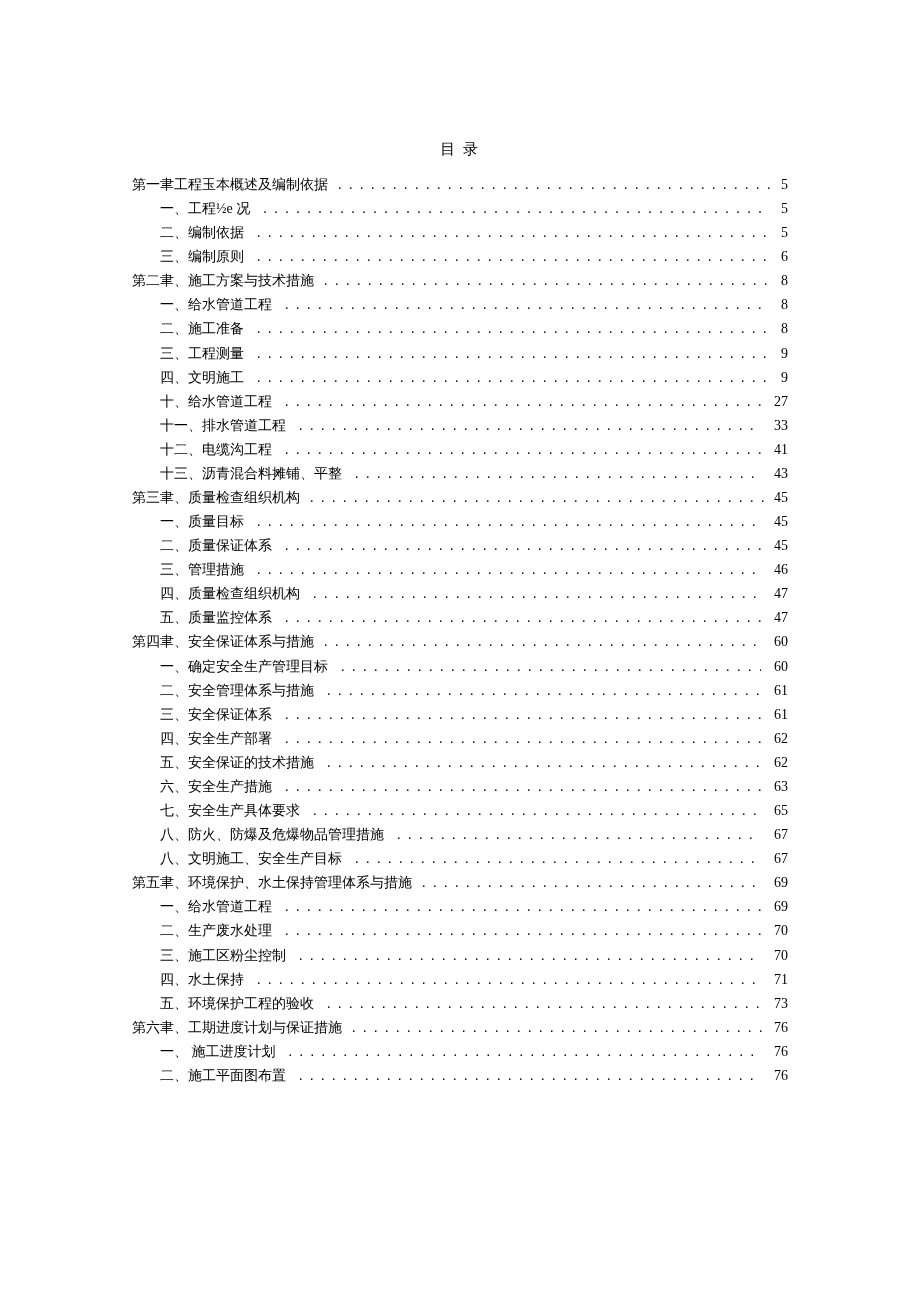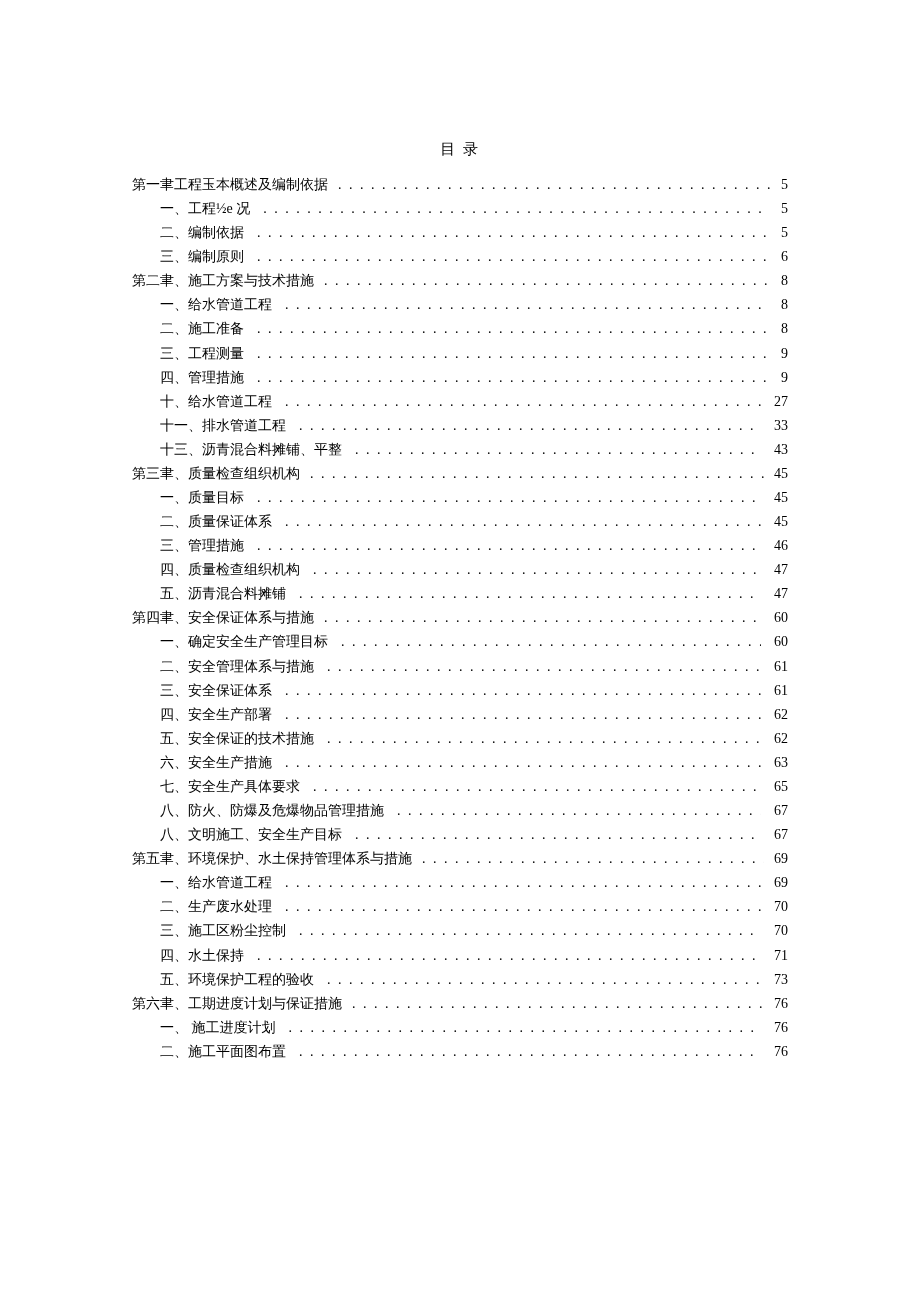--- a/index.html
+++ b/index.html
@@ -91,35 +91,40 @@
         <span class="toc-label">二、施工准备</span>
         <span class="toc-dots"></span>
         <span class="toc-page">8</span>
       </div>
       <div class="toc-line indent-1">
         <span class="toc-label">三、工程测量</span>
         <span class="toc-dots"></span>
         <span class="toc-page">9</span>
       </div>
       <div class="toc-line indent-1">
-        <span class="toc-label">四、管理措施</span>
+        <span class="toc-label">四、文明施工</span>
         <span class="toc-dots"></span>
         <span class="toc-page">9</span>
       </div>
       <div class="toc-line indent-1">
         <span class="toc-label">十、给水管道工程</span>
         <span class="toc-dots"></span>
         <span class="toc-page">27</span>
       </div>
       <div class="toc-line indent-1">
         <span class="toc-label">十一、排水管道工程</span>
         <span class="toc-dots"></span>
         <span class="toc-page">33</span>
       </div>
       <div class="toc-line indent-1">
+        <span class="toc-label">十二、电缆沟工程</span>
+        <span class="toc-dots"></span>
+        <span class="toc-page">41</span>
+      </div>
+      <div class="toc-line indent-1">
         <span class="toc-label">十三、沥青混合料摊铺、平整</span>
         <span class="toc-dots"></span>
         <span class="toc-page">43</span>
       </div>
       <div class="toc-line indent-0">
         <span class="toc-label">第三聿、质量检查组织机构</span>
         <span class="toc-dots"></span>
         <span class="toc-page">45</span>
       </div>
       <div class="toc-line indent-1">
@@ -136,21 +141,21 @@
         <span class="toc-label">三、管理措施</span>
         <span class="toc-dots"></span>
         <span class="toc-page">46</span>
       </div>
       <div class="toc-line indent-1">
         <span class="toc-label">四、质量检查组织机构</span>
         <span class="toc-dots"></span>
         <span class="toc-page">47</span>
       </div>
       <div class="toc-line indent-1">
-        <span class="toc-label">五、沥青混合料摊铺</span>
+        <span class="toc-label">五、质量监控体系</span>
         <span class="toc-dots"></span>
         <span class="toc-page">47</span>
       </div>
       <div class="toc-line indent-0">
         <span class="toc-label">第四聿、安全保证体系与措施</span>
         <span class="toc-dots"></span>
         <span class="toc-page">60</span>
       </div>
       <div class="toc-line indent-1">
         <span class="toc-label">一、确定安全生产管理目标</span>

